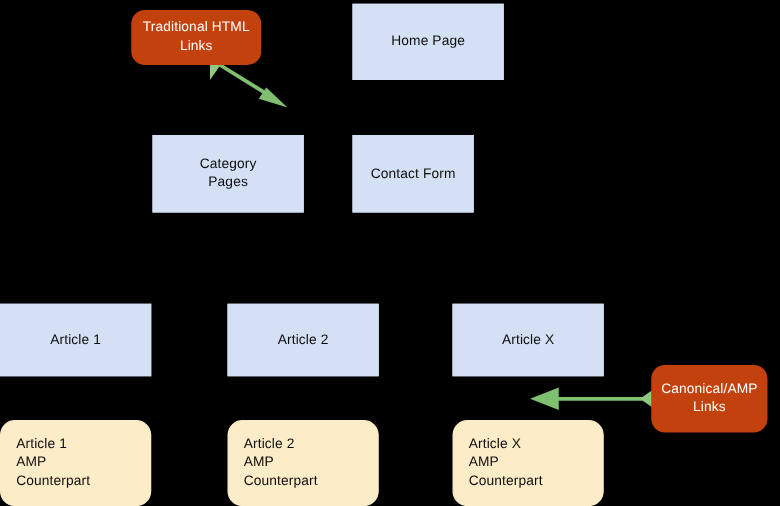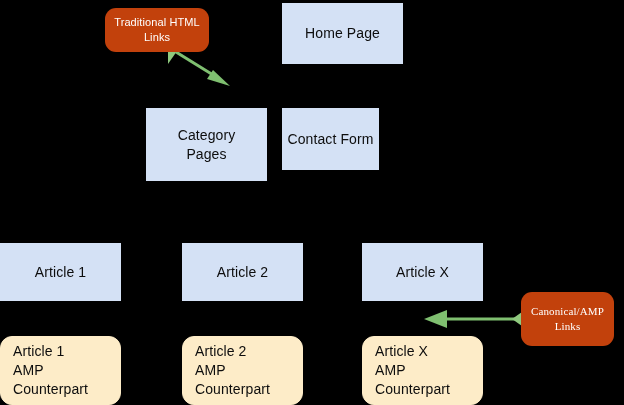--- a/index.html
+++ b/index.html
@@ -17,21 +17,21 @@
     font-family: "Liberation Sans", sans-serif;
   }
   .node {
     position: absolute;
     box-sizing: border-box;
     display: flex;
     align-items: center;
     justify-content: center;
     text-align: center;
     color: #0d0d0d;
-    font-size: 14px;
+    font-size: 11px;
     line-height: 1.35;
     letter-spacing: 0.1px;
   }
   .node-blue {
     background: #d4e1f5;
     border: 1px solid #d4e1f5;
   }
   .node-amp {
     background: #fdecc8;
     border: 1px solid #fdecc8;
@@ -109,21 +109,21 @@
   <div class="node node-blue" style="left:282px; top:3px; width:121px; height:61px;">
     <span>Home Page</span>
   </div>
 
   <div class="callout" style="left:105px; top:8px; width:104px; height:44px;">
     <span class="callout-text">Traditional HTML
 Links</span>
   </div>
   <div class="tail tail-bottom-right" style="left:168px; top:51px;"></div>
 
-  <div class="node node-blue" style="left:122px; top:108px; width:121px; height:73px;margin-left:24px;">
+  <div class="node node-blue" style="left:122px; top:108px; width:121px; height:62px;">
     <span style="white-space:pre-line">Category
 Pages</span>
   </div>
 
   <div class="node node-blue" style="left:282px; top:108px; width:97px; height:62px;">
     <span>Contact Form</span>
   </div>
 
 
   <div class="node node-blue" style="left:0px; top:243px; width:121px; height:58px;">
@@ -149,19 +149,19 @@
 AMP
 Counterpart</span>
   </div>
 
   <div class="node node-amp" style="left:362px; top:336px; width:121px; height:69px;">
     <span class="amp-text">Article X
 AMP
 Counterpart</span>
   </div>
 
-  <div class="callout" style="left:521px; top:292px; width:93px; height:54px;font-family:Liberation Serif, serif;">
+  <div class="callout" style="left:521px; top:292px; width:93px; height:54px;">
     <span class="callout-text">Canonical/AMP
 Links</span>
   </div>
   <div class="tail tail-left" style="left:512px; top:312px;"></div>
 
 </div>
 
 </body></html>

